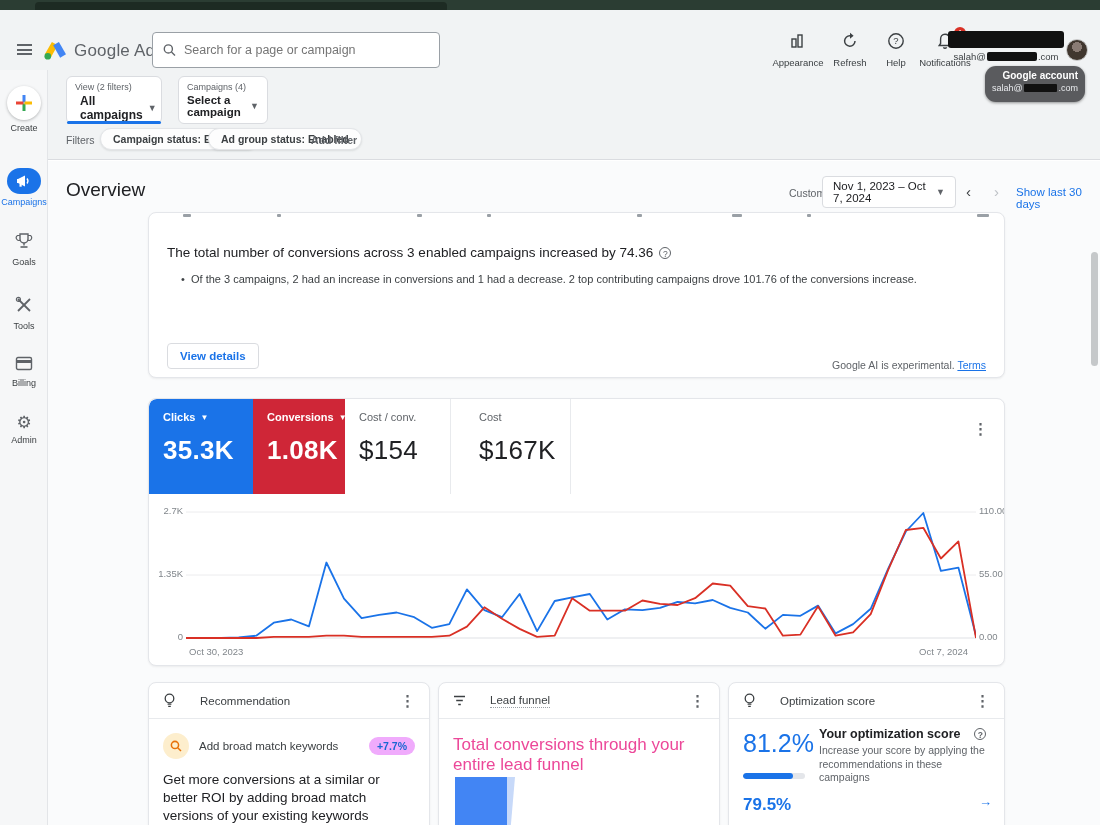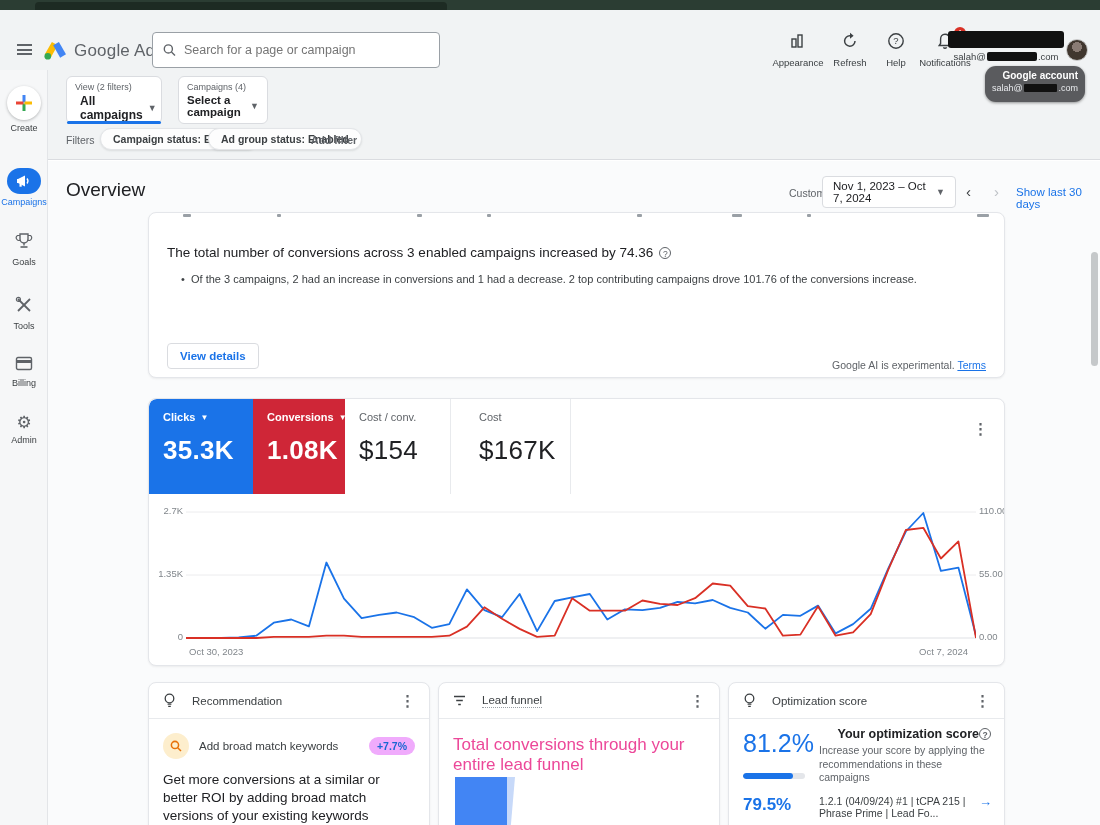--- a/index.html
+++ b/index.html
@@ -84,34 +84,34 @@
   .mt-plain { background:#fff; border-right:1px solid #e8eaed; }
   .mt-plain .mlbl { color:#5f6368; }
   .mt-plain .mval { color:#202124; font-weight:normal; }
   .kebab { color:#5f6368; font-size:15px; font-weight:bold; cursor:pointer; line-height:1; }
 
   
   .axis-lbl { position:absolute; font-size:9.5px; color:#80868b; }
   .chart-svg { position:absolute; left:37px; top:112px; }
 
   
-  .bc-header { display:flex; align-items:center; gap:16px; padding:10px 14px; border-bottom:1px solid #e8eaed; }
+  .bc-header { display:flex; align-items:center; gap:24px; padding:10px 14px; border-bottom:1px solid #e8eaed; }
   .bc-title { font-size:11.5px; color:#3c4043; }
   .bc-title.dotted { border-bottom:1px dotted #9aa0a6; padding-bottom:1px; }
   .bc-kebab { margin-left:auto; }
   .rec-row { display:flex; align-items:center; gap:10px; padding:14px 14px 4px; }
   .rec-circle { width:26px; height:26px; border-radius:50%; background:#fdeecd; display:flex; align-items:center; justify-content:center; }
   .rec-label { font-size:11.5px; color:#3c4043; }
   .pct-badge { margin-left:auto; background:#f0abfc; color:#1967d2; font-size:10.5px; font-weight:bold; border-radius:10px; padding:3px 8px; }
   .rec-heading { font-size:13.5px; color:#202124; line-height:1.35; padding:8px 14px 0; }
   .lf-text { font-size:17px; color:#ec4899; padding:16px 14px 0; }
   .opt-score { font-size:25px; color:#1a73e8; }
   .opt-bar { width:62px; height:6px; background:#e4e6ea; border-radius:3px; margin-top:10px; overflow:hidden; }
   .opt-bar i { display:block; height:6px; background:#1a73e8; border-radius:3px; }
-  .opt-title { font-size:12.5px; font-weight:bold; color:#202124; display:flex; align-items:center; gap:0;justify-content:flex-end; }
+  .opt-title { font-size:12.5px; font-weight:bold; color:#202124; display:flex; align-items:center; gap:14px; }
   .opt-desc { font-size:10.5px; color:#5f6368; line-height:1.3; margin-top:3px; }
   .opt-row-pct { font-size:17px; font-weight:bold; color:#1a73e8; }
   .opt-row-txt { font-size:10.5px; color:#3c4043; }
   .opt-arrow { color:#1a73e8; font-size:13px; cursor:pointer; }
 
   .scroll-thumb { left:1091px; top:252px; width:7px; height:114px; background:#c5c8ca; border-radius:4px; cursor:pointer; }
 </style>
 </head>
 <body>
 
@@ -409,21 +409,20 @@
           <i style="width: 81.2%;"></i>
         </div>
       <div style="position:absolute; left:90px; top:44px; width:172px;">
         <div class="opt-title">
             <span>Your optimization score</span>
             <span class="qmark">?</span>
           </div>
         <div class="opt-desc">Increase your score by applying the recommendations in these campaigns</div>
       </div>
       <div class="opt-row-pct" style="position:absolute; left:14px; top:112px;">79.5%</div>
-      <div class="opt-row-txt" style="position:absolute; left:90px; top:112px; width:152px;">1.2.1 (04/09/24) #1 | tCPA 215 | Phrase Prime | Lead Fo...</div>
       <div class="opt-arrow" style="position:absolute; right:12px; top:111px;">→</div>
     </div>
 
   </div>
 
   <div class="abs scroll-thumb"></div>
 
 </div>
 
 </body></html>

